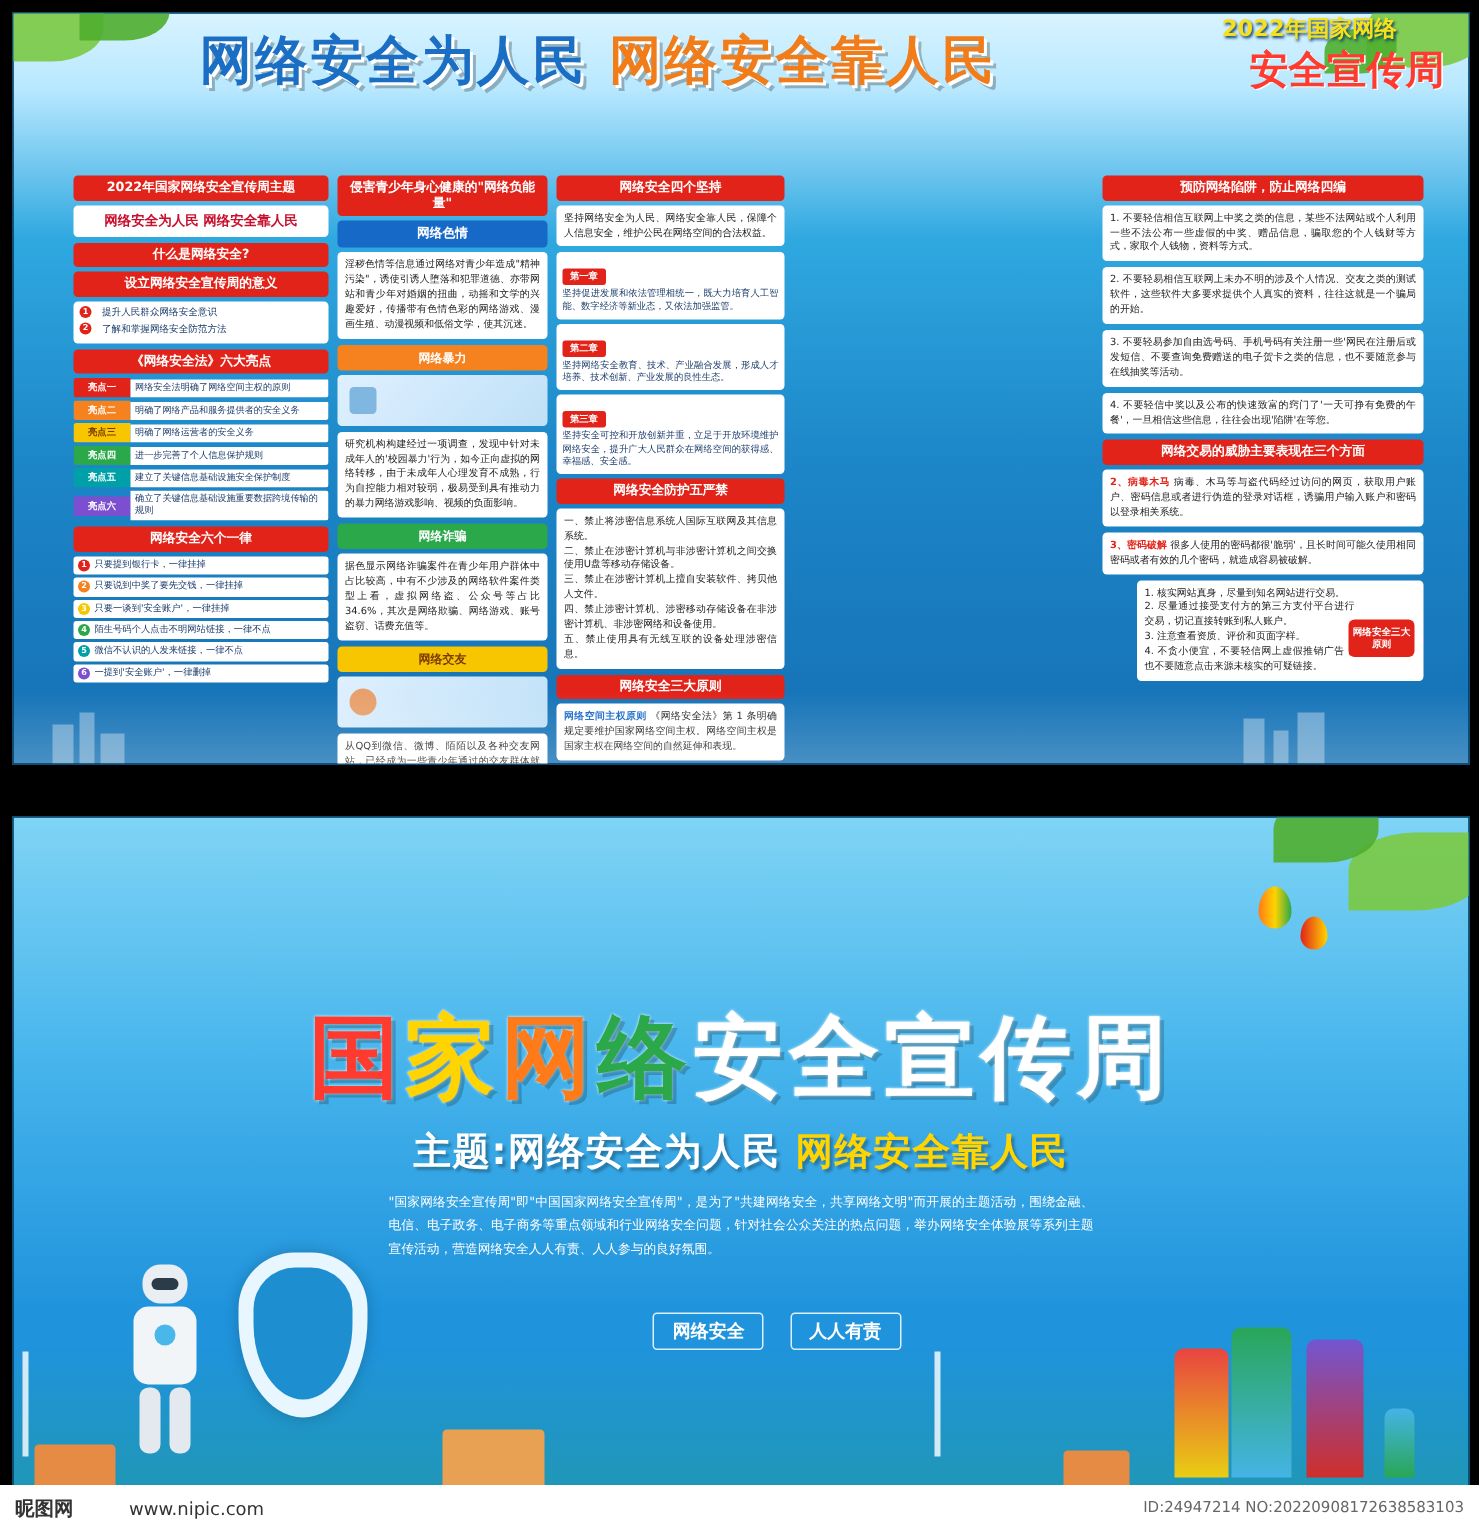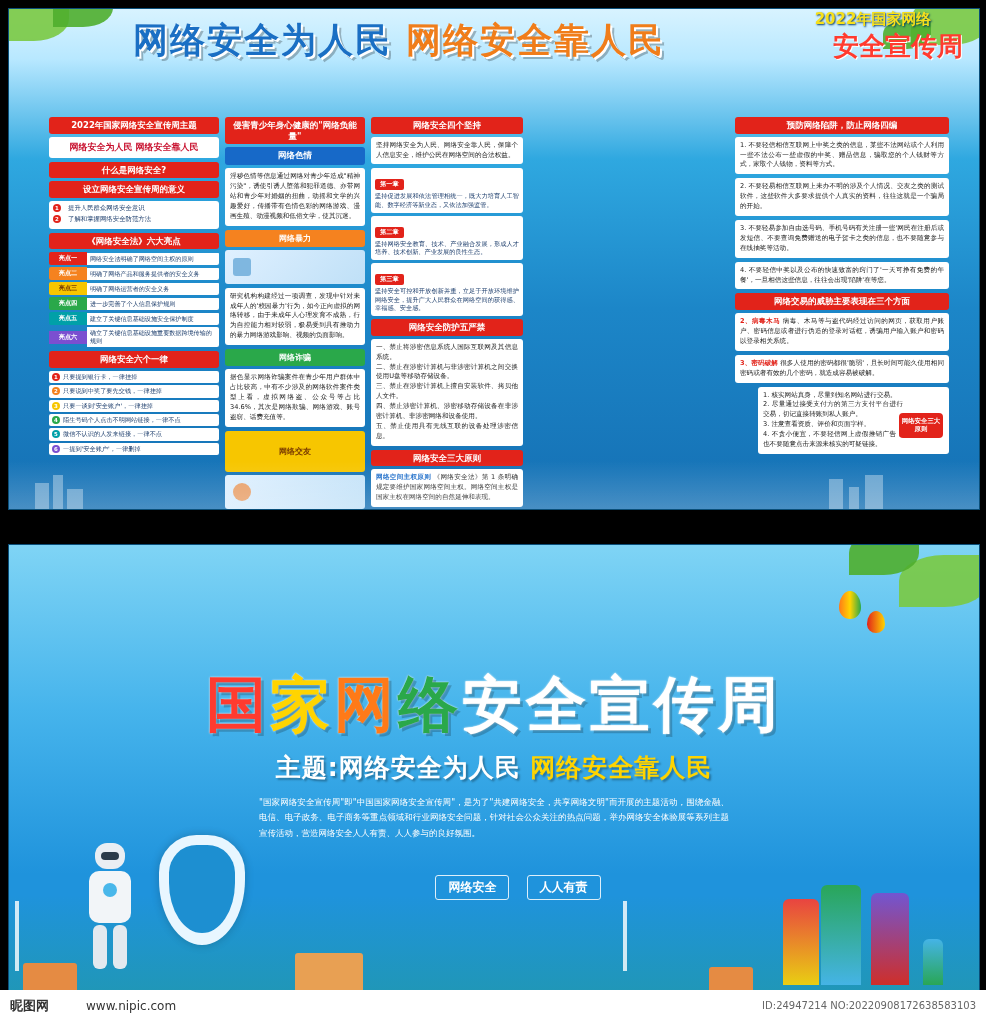--- a/index.html
+++ b/index.html
@@ -29,21 +29,21 @@
   .c5{left:686px;width:214px;}
 
   .redhdr{background:#e2231a;color:#fff;font-size:8.5px;font-weight:bold;text-align:center;
     padding:3px 2px;border-radius:3px;margin-bottom:3px;line-height:1.25;}
   .bluehdr{background:#1769c8;color:#fff;font-size:8.5px;font-weight:bold;text-align:center;
     padding:3px 2px;border-radius:3px;margin-bottom:3px;}
   .whitebox{background:#fff;color:#222;font-size:6.6px;line-height:1.5;padding:4px 5px;border-radius:3px;margin-bottom:4px;text-align:justify;}
   .titlebox{background:#fff;color:#c8102e;font-size:9px;font-weight:bold;text-align:center;padding:4px 2px;border-radius:3px;margin-bottom:4px;}
   .greenhdr{background:#2aa84a;color:#fff;font-size:8px;font-weight:bold;text-align:center;padding:3px;border-radius:3px;margin-bottom:3px;}
   .orangehdr{background:#f5821f;color:#fff;font-size:8px;font-weight:bold;text-align:center;padding:3px;border-radius:3px;margin-bottom:3px;}
-  .yellowhdr{background:#f7c600;color:#7a3b00;font-size:8px;font-weight:bold;text-align:center;padding:15px;border-radius:3px;margin-bottom:3px;}
+  .yellowhdr{background:#f7c600;color:#7a3b00;font-size:8px;font-weight:bold;text-align:center;padding:3px;border-radius:3px;margin-bottom:3px;}
 
   .num-list{background:#fff;border-radius:3px;padding:3px 4px;margin-bottom:4px;}
   .num-item{display:flex;align-items:flex-start;gap:7px;margin-bottom:2px;color:#1b3c6b;font-size:6.4px;line-height:1.4;}
   .num-badge{flex:0 0 auto;width:8px;height:8px;border-radius:50%;background:#e2231a;color:#fff;
     font-size:5.4px;line-height:8px;text-align:center;font-weight:bold;}
 
   .stripe{display:flex;align-items:center;margin-bottom:2px;border-radius:2px;overflow:hidden;}
   .stripe .k{flex:0 0 38px;font-size:6.2px;font-weight:bold;color:#fff;text-align:center;padding:2px 0;}
   .stripe .v{flex:1;background:#fff;color:#1b3c6b;font-size:6.1px;padding:2px 3px;line-height:1.3;}
   .s1 .k{background:#e2231a;} .s2 .k{background:#f5821f;} .s3 .k{background:#f7c600;color:#7a3b00;}

